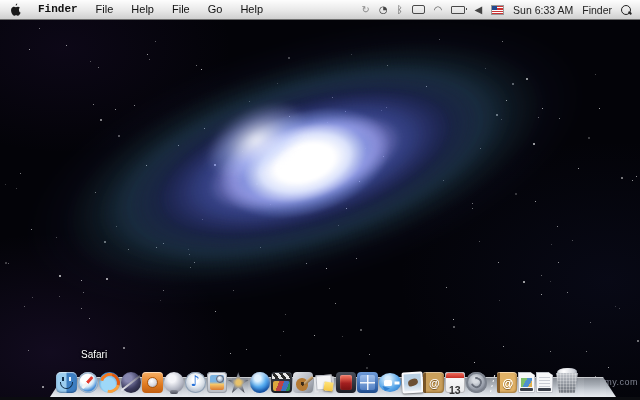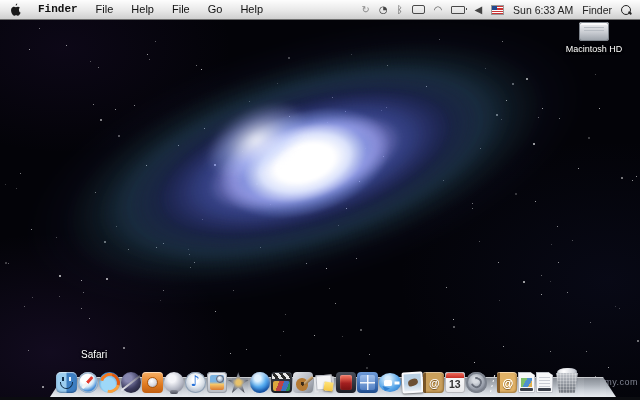--- a/index.html
+++ b/index.html
@@ -145,21 +145,21 @@
   .ic-preview::before{content:"";position:absolute;left:6px;top:7px;width:10px;height:7px;z-index:1;border-radius:50% 40% 50% 30%;
     background:#6b4f33;transform:rotate(-10deg);}
   .ic-abook{border-radius:2px 4px 4px 2px;background:linear-gradient(90deg,#7a5526 0 3px,#caa05c 3px);
     box-shadow:inset 0 1px 0 rgba(255,255,255,.4), inset -1px -1px 2px rgba(90,60,20,.5);
     display:flex;align-items:center;justify-content:center;}
   .ab-glyph{color:#fff;font-size:11px;font-weight:bold;margin-left:2px;text-shadow:0 1px 1px rgba(80,50,10,.8);}
   .ic-abook.lighter{filter:brightness(1.12);}
   .ic-ical{border-radius:3px;background:linear-gradient(#ffffff,#e8e8ea);box-shadow:inset 0 0 0 1px #b8b8bc;text-align:center;}
   .ic-ical::before{content:"";position:absolute;left:1px;right:1px;top:1px;height:5px;border-radius:2px 2px 0 0;
     background:linear-gradient(#f06a5a,#c42f25);}
-  .ical-day{display:inline-block;margin-top:7px;font-size:10.5px;font-weight:bold;color:#333;line-height:1;}
+  .ical-day{display:inline-block;margin-top:13px;font-size:10.5px;font-weight:bold;color:#333;line-height:1;}
   .ic-medallion{border-radius:50%;background:radial-gradient(circle at 45% 38%,#d8dce2 0 15%,#9aa0ac 50%,#5e6470 85%,#42474f);
     box-shadow:inset 0 0 0 2px #7b818c;}
   .ic-medallion::after{content:"";position:absolute;inset:5px;border-radius:50%;border:2px solid #6a707c;
     border-left-color:transparent;transform:rotate(30deg);}
   .ic-doc{width:17px;height:21px;background:#f6f7f9;border-radius:1px;box-shadow:inset 0 0 0 1px #c0c3ca;
     clip-path:polygon(0 0,72% 0,100% 16%,100% 100%,0 100%);}
   .ic-doc::before{content:"";position:absolute;left:2px;right:2px;bottom:2px;height:3px;background:#3a3f4a;border-radius:1px;}
   .ic-doc1::after{content:"";position:absolute;left:3px;right:3px;top:6px;bottom:6px;
     background:linear-gradient(120deg,#7fc06a 0 40%,#4f8fd0 40% 75%,#e0b050 75%);}
   .ic-doc2::after{content:"";position:absolute;left:3px;right:3px;top:5px;height:10px;
@@ -373,24 +373,20 @@
       <span class="st-glyph">◠</span>
       <span class="st-battery"></span>
       <span class="st-glyph">◀</span>
       <span class="st-flag"></span>
       <span>Sun 6:33 AM</span>
       <span>Finder</span>
       <span id="spotlight-icon"></span>
     </div>
   </div>
 
-  <div id="hd">
-    <div id="hd-icon"></div>
-    <div id="hd-label">Macintosh HD</div>
-  </div>
 
   <div id="dock-tooltip">Safari</div>
 
   <div id="dock">
     <div id="dock-shelf"></div>
     <div id="dock-base"></div>
     <div id="dock-items">
       <div class="di ic-finder"></div>
       <div class="di ic-safari"></div>
       <div class="di ic-firefox"></div>

